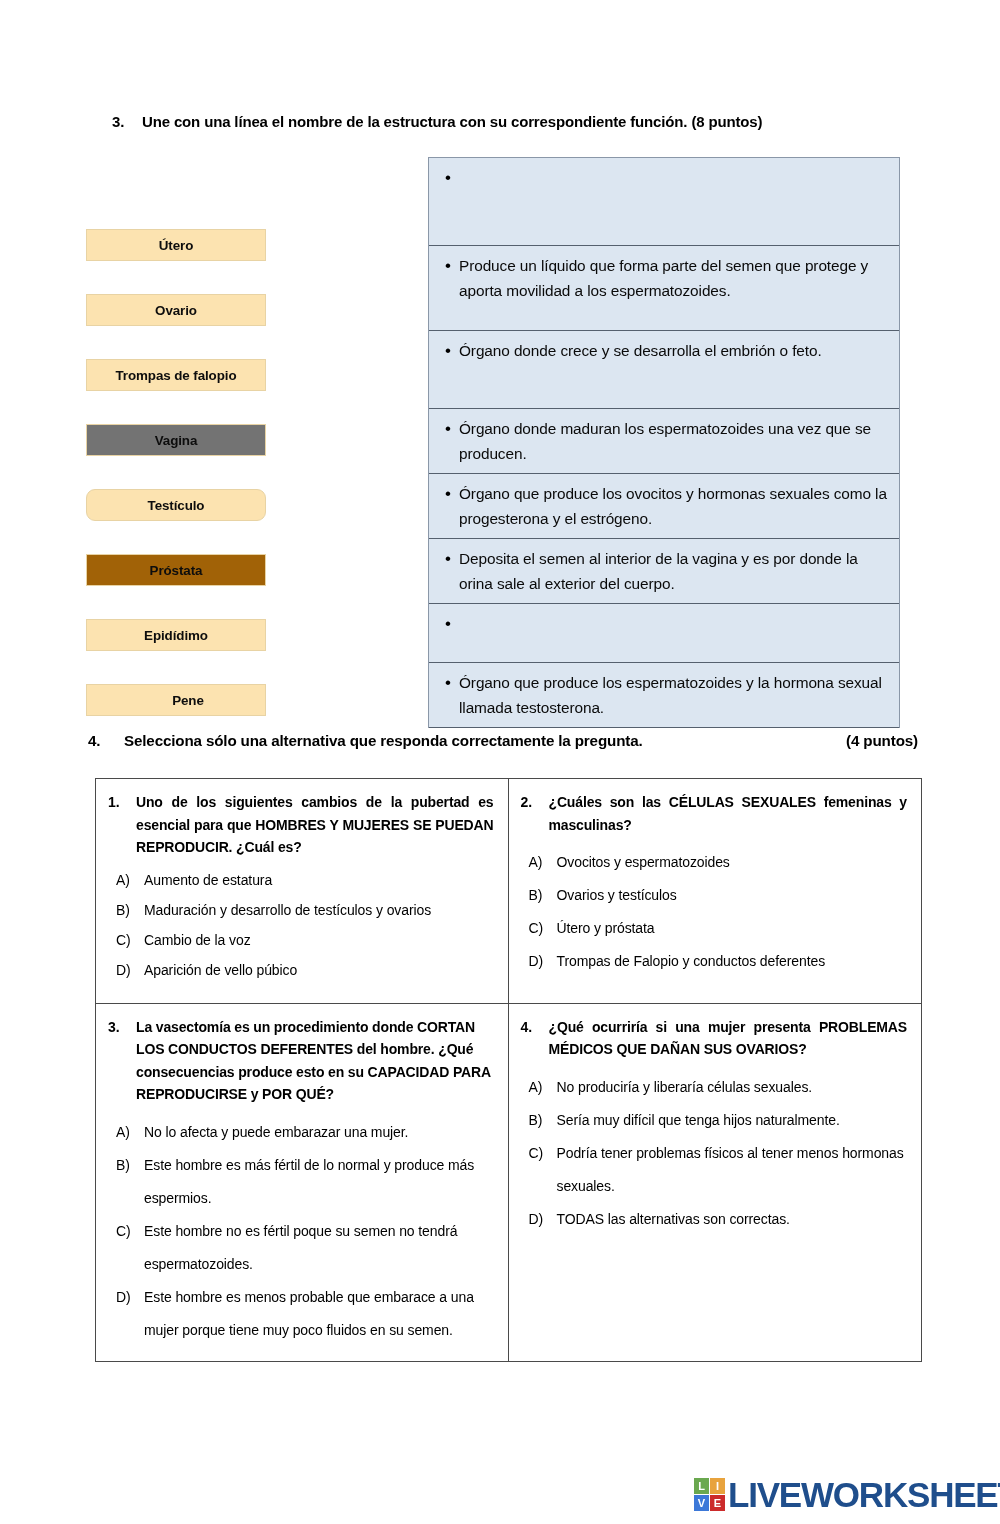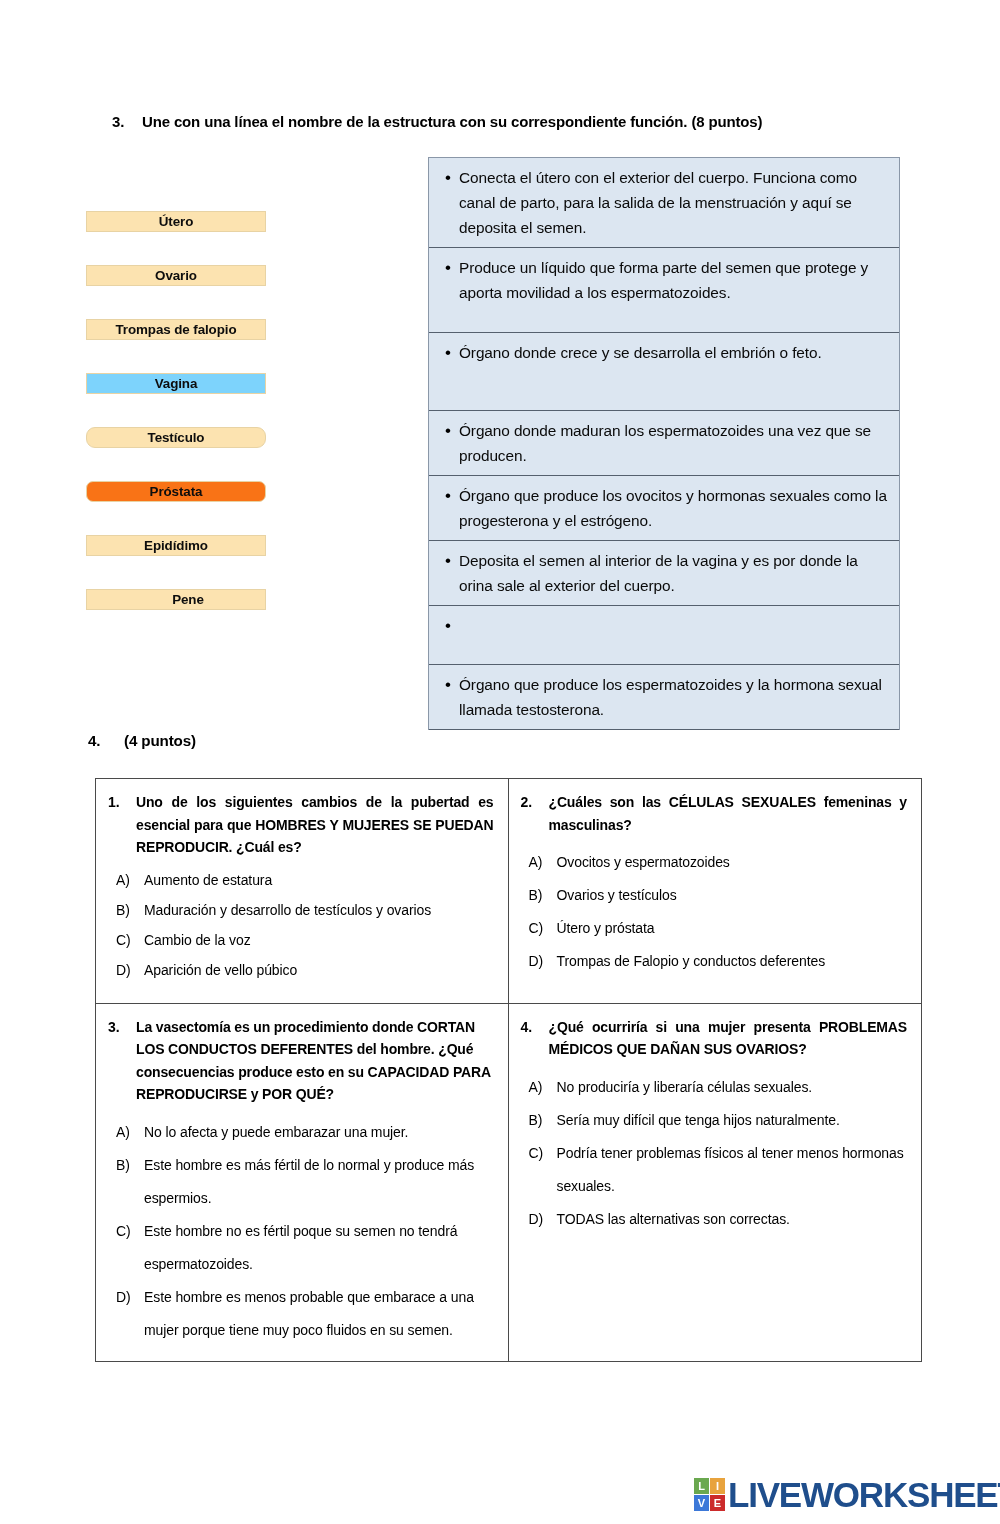--- a/index.html
+++ b/index.html
@@ -35,32 +35,33 @@
 
   
   #organ-column {
     position: absolute;
     left: 86px;
     top: 211px;
     width: 180px;
   }
   .organ-box {
     width: 180px;
-    height: 21px;
+    height: 32px;
     margin-bottom: 33px;
     background: #fce3b0;
     border: 1px solid #e8d3a4;
     box-sizing: border-box;
     display: flex;
     align-items: center;
     justify-content: center;
     font-size: 13.4px;
     font-weight: bold;
     letter-spacing: -0.1px;
     color: #0d0d0d;
+    margin-top: 18px;
   }
   .organ-box:last-child { margin-bottom: 0; }
 
   
   #function-table {
     position: absolute;
     left: 428px;
     top: 157px;
     width: 472px;
     border: 1px solid #8a97a8;
@@ -193,31 +194,30 @@
 <body>
 
 <div id="ex3-heading">
   <span class="num">3.</span><span>Une con una línea el nombre de la estructura con su correspondiente función. (8 puntos)</span>
 </div>
 
 <div id="organ-column">
   <div class="organ-box" style="background: rgb(252, 227, 176);">Útero</div>
   <div class="organ-box" style="background: rgb(252, 227, 176);">Ovario</div>
   <div class="organ-box" style="background: rgb(252, 227, 176);">Trompas de falopio</div>
-  <div class="organ-box" style="background: #7dd3fc;">Vagina</div>
+  <div class="organ-box" style="background: #737373;">Vagina</div>
   <div class="organ-box" style="background: rgb(252, 227, 176); border-radius: 9px;">Testículo</div>
-  <div class="organ-box" style="background: #f97316; border-radius: 7px;">Próstata</div>
+  <div class="organ-box" style="background: #a16207;">Próstata</div>
   <div class="organ-box" style="background: rgb(252, 227, 176);">Epidídimo</div>
   <div class="organ-box" style="background: rgb(252, 227, 176); padding-left: 24px;">Pene</div>
 </div>
 
 <div id="function-table">
   <div class="func-row h3" style="background: rgb(220, 230, 241); border-bottom-color: rgb(85, 96, 110);">
     <div class="func-bullet">•</div>
-    <div class="func-text">Conecta el útero con el exterior del cuerpo. Funciona como canal de parto, para la salida de la menstruación y aquí se deposita el semen.</div>
   </div>
   <div class="func-row h3b" style="background: rgb(220, 230, 241); border-bottom-color: rgb(85, 96, 110);">
     <div class="func-bullet">•</div>
     <div class="func-text">Produce un líquido que forma parte del semen que protege y aporta movilidad a los espermatozoides.</div>
   </div>
   <div class="func-row h2tall" style="background: rgb(220, 230, 241); border-bottom-color: rgb(85, 96, 110);">
     <div class="func-bullet">•</div>
     <div class="func-text">Órgano donde crece y se desarrolla el embrión o feto.</div>
   </div>
   <div class="func-row h2" style="background: rgb(220, 230, 241); border-bottom-color: rgb(85, 96, 110);">
@@ -236,20 +236,21 @@
     <div class="func-bullet">•</div>
   </div>
   <div class="func-row h2" style="background: rgb(220, 230, 241); border-bottom-color: rgb(85, 96, 110);">
     <div class="func-bullet">•</div>
     <div class="func-text">Órgano que produce los espermatozoides y la hormona sexual llamada testosterona.</div>
   </div>
 </div>
 
 <div id="ex4-heading">
   <span class="num">4.</span>
+  <span class="txt">Selecciona sólo una alternativa que responda correctamente la pregunta.</span>
   <span class="pts">(4 puntos)</span>
 </div>
 
 <div id="mc-table">
 
   <div class="mc-cell left rowtop">
     <div class="mc-q">
       <span class="qnum">1.</span>
       <span class="qtxt justify">Uno de los siguientes cambios de la pubertad es esencial para que HOMBRES Y MUJERES SE PUEDAN REPRODUCIR. ¿Cuál es?</span>
     </div>

